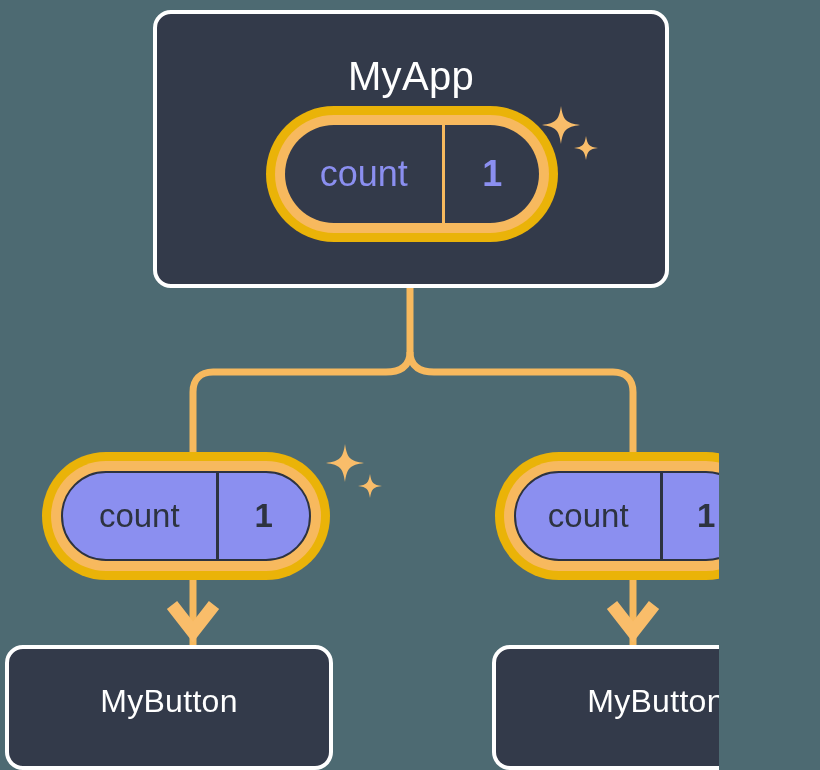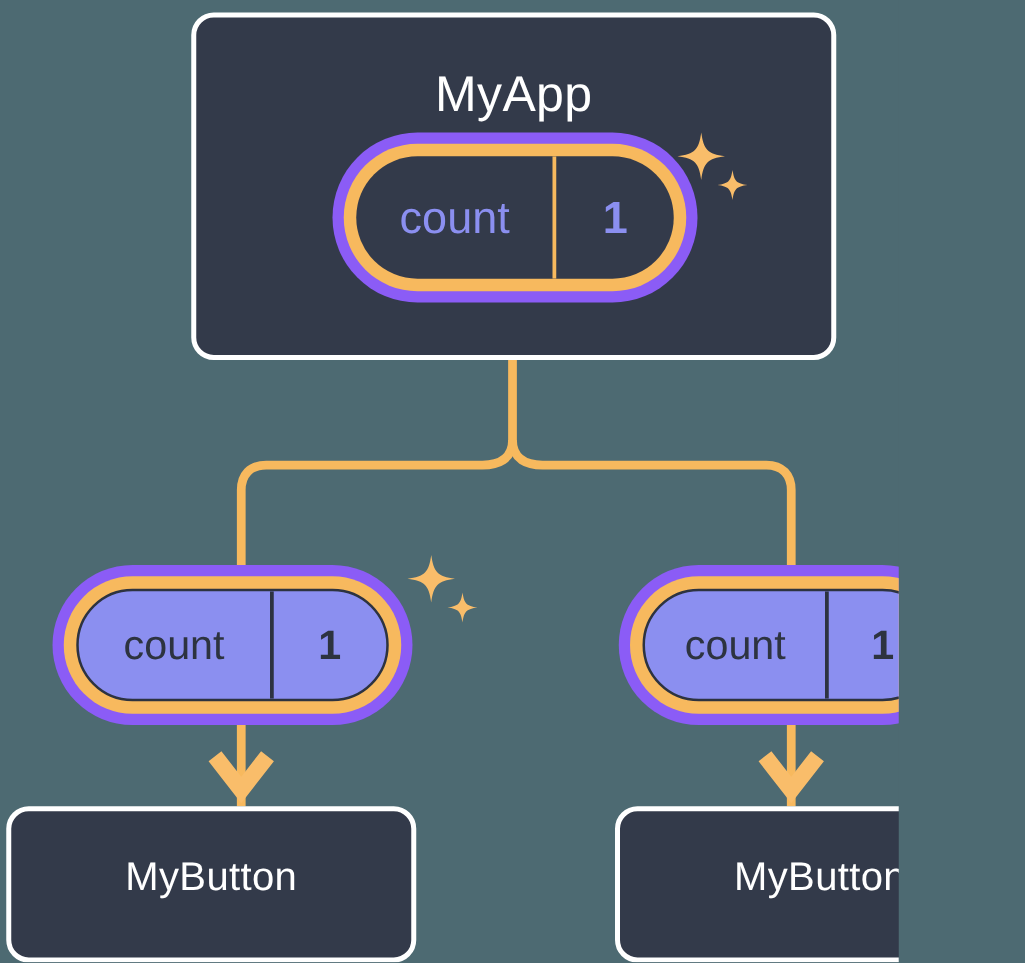--- a/index.html
+++ b/index.html
@@ -56,21 +56,21 @@
   #mybutton-right-box { left: 492px; }
   .mybutton-title {
     top: 34px;
     font-size: 32px;
   }
   
   .pill {
     position: absolute;
     box-sizing: border-box;
     border-radius: 999px;
-    background: #8b5cf6;              
+    background: #eab308;              
     padding: 9px;
     z-index: 3;
     text-align: right;
   }
   .pill-mid {
     width: 100%; height: 100%;
     box-sizing: border-box;
     border-radius: 999px;
     background: #f7b95e;              
     padding: 10px;

